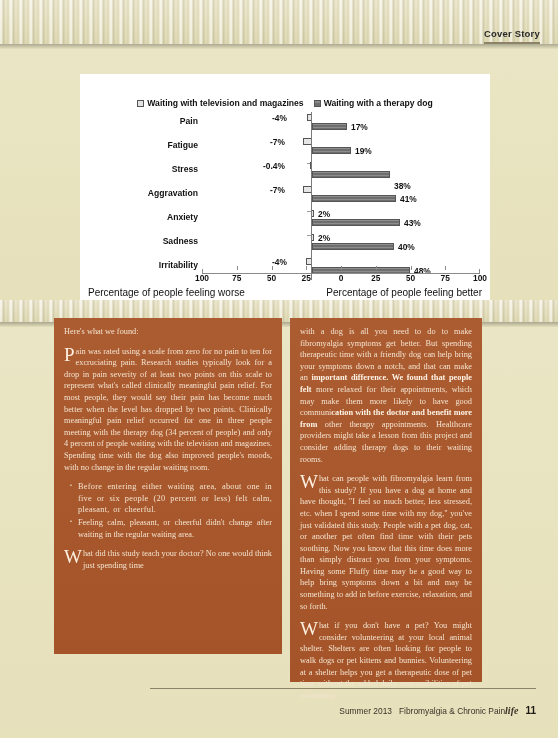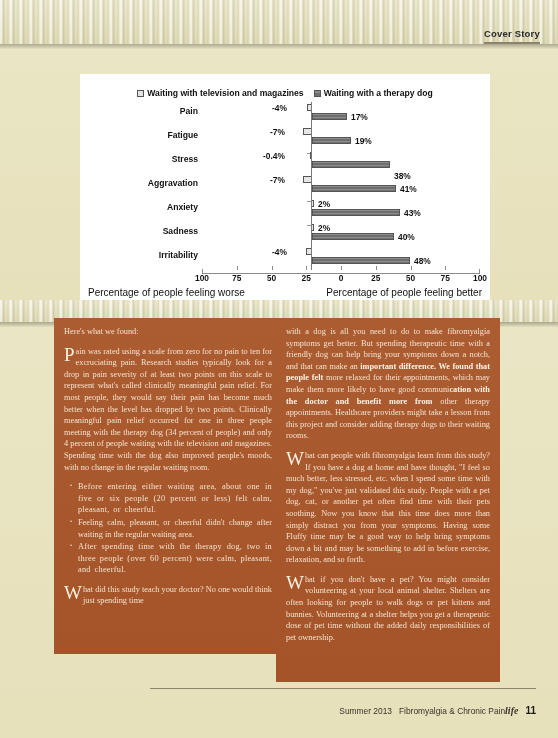--- a/index.html
+++ b/index.html
@@ -57,21 +57,21 @@
   .chart-card{
     position:absolute;
     left:80px; top:74px; width:410px; height:226px;
     background:#ffffff;
     z-index:5;
     padding:0;
   }
   .chart-legend{
     display:flex; justify-content:center; align-items:center;
     gap:10px;
-    padding-top:14px;
+    padding-top:24px;
     font-family:"Liberation Sans", sans-serif;
     font-size:8.6px; font-weight:700; color:#111;
     white-space:nowrap;
   }
   .legend-item{ display:flex; align-items:center; gap:3px; }
   .swatch{ width:7px; height:7px; border:1px solid #555; display:inline-block; }
   .swatch.light{ background:#e3e3e3; }
   .swatch.dark{
     background:#7d7d7d;
     background-image:linear-gradient(180deg,#8a8a8a 0 2px,#6f6f6f 2px 4px);
@@ -162,21 +162,21 @@
     background-image:linear-gradient(180deg,#ac5c31,#a45428);
     color:#f3e3cf;
     font-family:"Liberation Serif", serif;
     font-size:8.3px;
     line-height:11.6px;
     text-align:justify;
     padding:8px 10px 6px 10px;
     z-index:4;
   }
   .col-left{ left:54px; top:318px; width:228px; height:336px; }
-  .col-right{ left:276px; top:318px; width:224px; height:364px; }
+  .col-right{ left:290px; top:318px; width:192px; height:364px; }
 
   .col p{ margin:0 0 8px 0; }
   .col p:last-child{ margin-bottom:0; }
   .dropcap{
     float:left;
     font-size:19px;
     line-height:15px;
     padding-right:1px;
     margin-top:1px;
     font-family:"Liberation Serif", serif;
@@ -328,21 +328,20 @@
     <span>Percentage of people feeling better</span>
   </div>
 </div>
 
 <div class="col col-left">
   <p>Here's what we found:</p>
   <p><span class="dropcap">P</span><span>ain was rated using a scale from zero for no pain to ten for excruciating pain. Research studies typically look for a drop in pain severity of at least two points on this scale to represent what's called clinically meaningful pain relief. For most people, they would say their pain has become much better when the level has dropped by two points. Clinically meaningful pain relief occurred for one in three people meeting with the therapy dog (34 percent of people) and only 4 percent of people waiting with the television and magazines. Spending time with the dog also improved people's moods, with no change in the regular waiting room.</span></p>
   <ul class="bullets">
     <li class="spaced">Before entering either waiting area, about one in five or six people (20 percent or less) felt calm, pleasant, or cheerful.</li>
     <li>Feeling calm, pleasant, or cheerful didn't change after waiting in the regular waiting area.</li>
-    <li class="spaced">After spending time with the therapy dog, two in three people (over 60 percent) were calm, pleasant, and cheerful.</li>
   </ul>
   <p><span class="dropcap">W</span><span>hat did this study teach your doctor? No one would think just spending time</span></p>
 </div>
 
 <div class="col col-right">
   <p><span>with a dog is all you need to do to make fibromyalgia symptoms get better. But spending therapeutic time with a friendly dog can help bring your symptoms down a notch, and that can make an </span><span class="bold">important difference. We found that people felt </span><span>more relaxed for their appointments, which may make them more likely to have good communi</span><span class="bold">cation with the doctor and benefit more from </span><span>other therapy appointments. Healthcare providers might take a lesson from this project and consider adding therapy dogs to their waiting rooms.</span></p>
   <p><span class="dropcap">W</span><span>hat can people with fibromyalgia learn from this study? If you have a dog at home and have thought, "I feel so much better, less stressed, etc. when I spend some time with my dog," you've just validated this study. People with a pet dog, cat, or another pet often find time with their pets soothing. Now you know that this time does more than simply distract you from your symptoms. Having some Fluffy time may be a good way to help bring symptoms down a bit and may be something to add in before exercise, relaxation, and so forth.</span></p>
   <p><span class="dropcap">W</span><span>hat if you don't have a pet? You might consider volunteering at your local animal shelter. Shelters are often looking for people to walk dogs or pet kittens and bunnies. Volunteering at a shelter helps you get a therapeutic dose of pet time without the added daily responsibilities of pet ownership.</span></p>
 </div>
 

